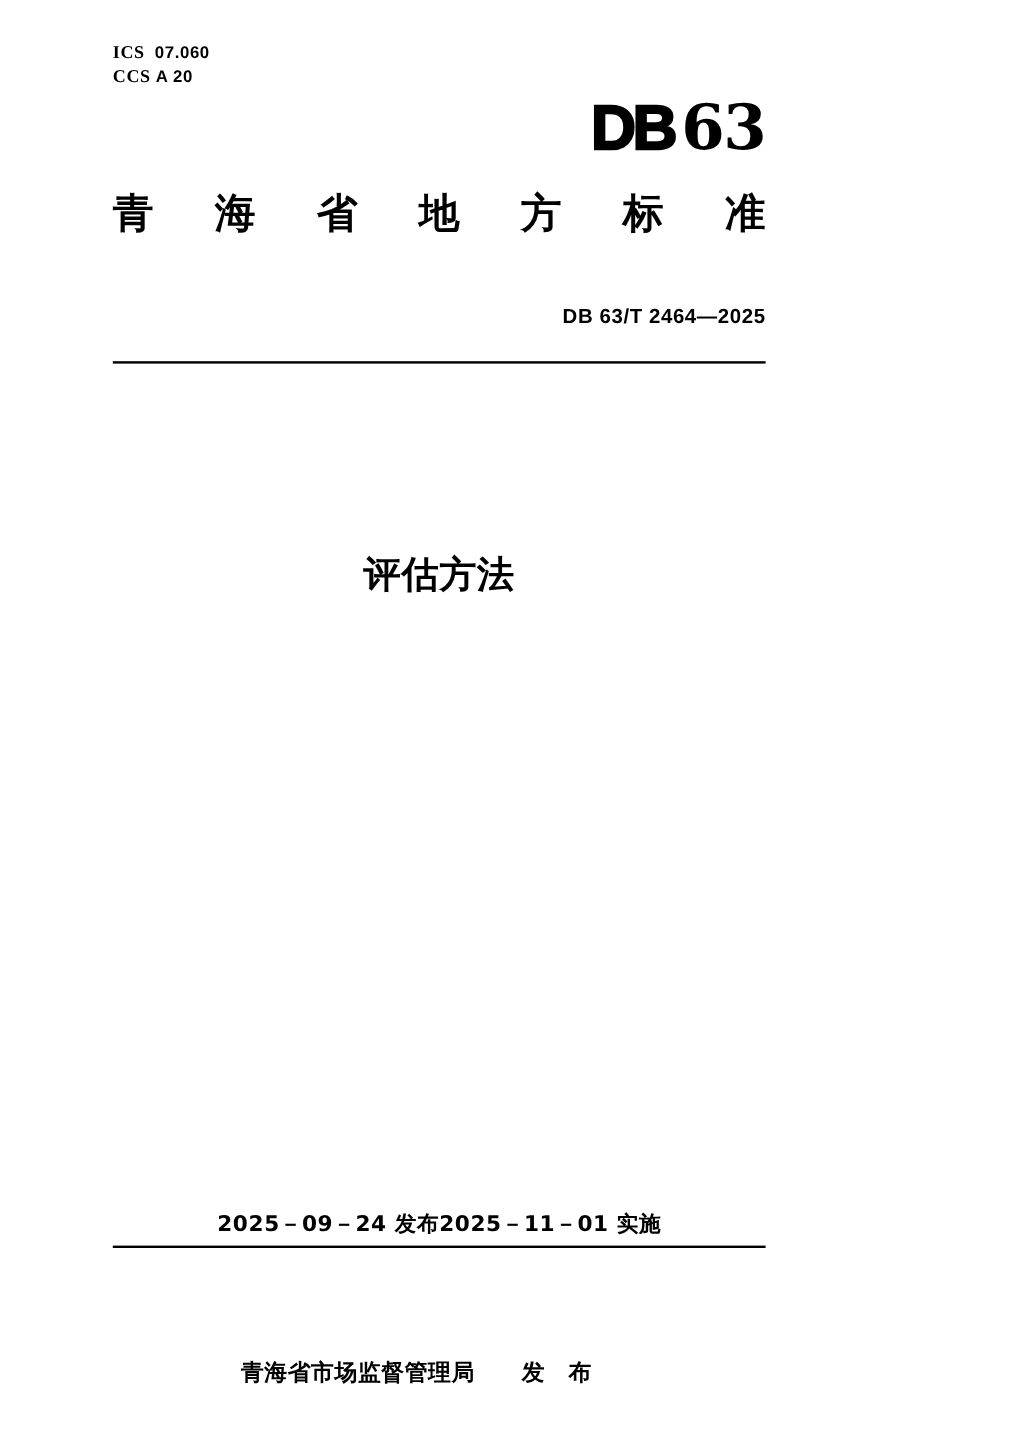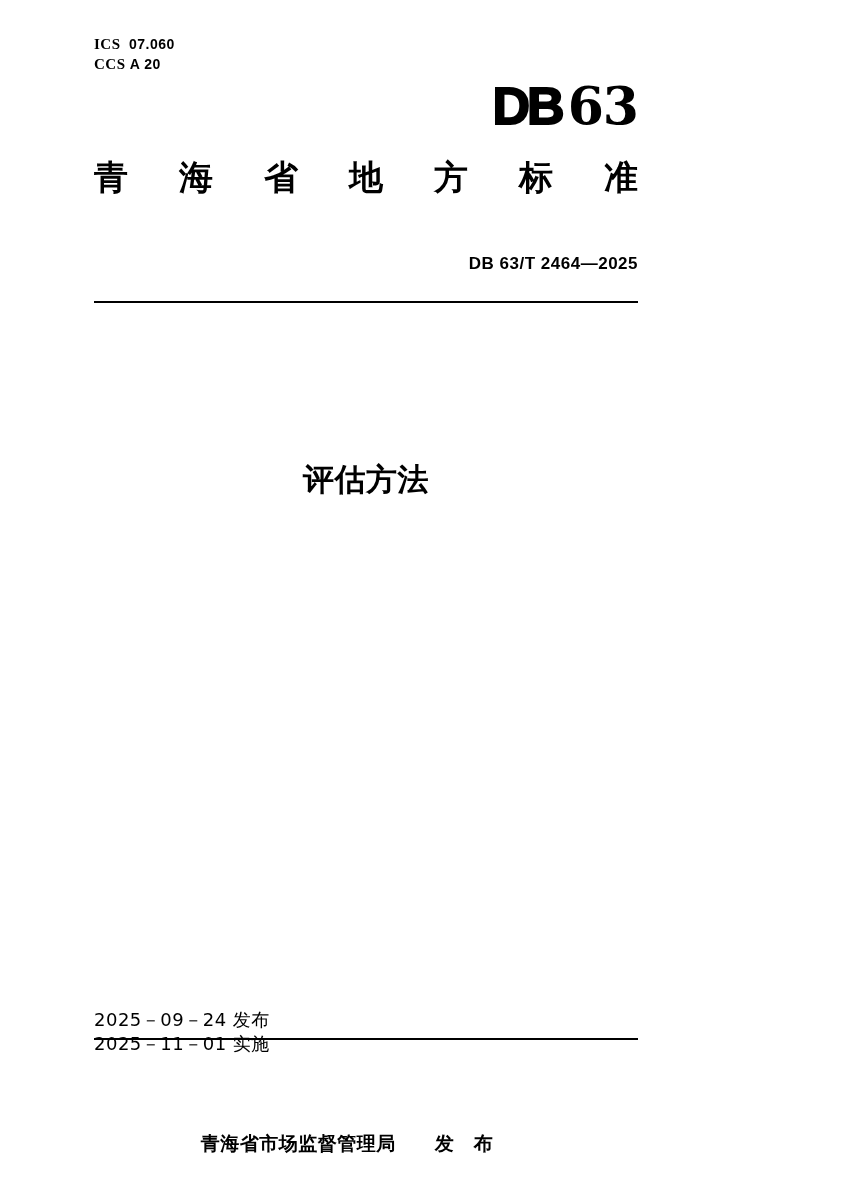--- a/index.html
+++ b/index.html
@@ -133,26 +133,25 @@
     display: block;
   }
 
   
   .dates {
     position: absolute;
     left: 94px;
     right: 56px;
     top: 1008px;
     display: flex;
-    justify-content: flex-start;
-    font-family: "DejaVu Sans", sans-serif;
-    font-weight: 400;
+    justify-content: center;
+    font-family: "DejaVu Sans", sans-serif;
+    font-weight: 700;
     font-size: 18px;
     letter-spacing: 0.5px;
-    flex-direction: column;
   }
 
   
   .publisher {
     position: absolute;
     left: 0;
     right: 0;
     top: 1095px;
     text-align: center;
     font-family: "DejaVu Sans", sans-serif;

